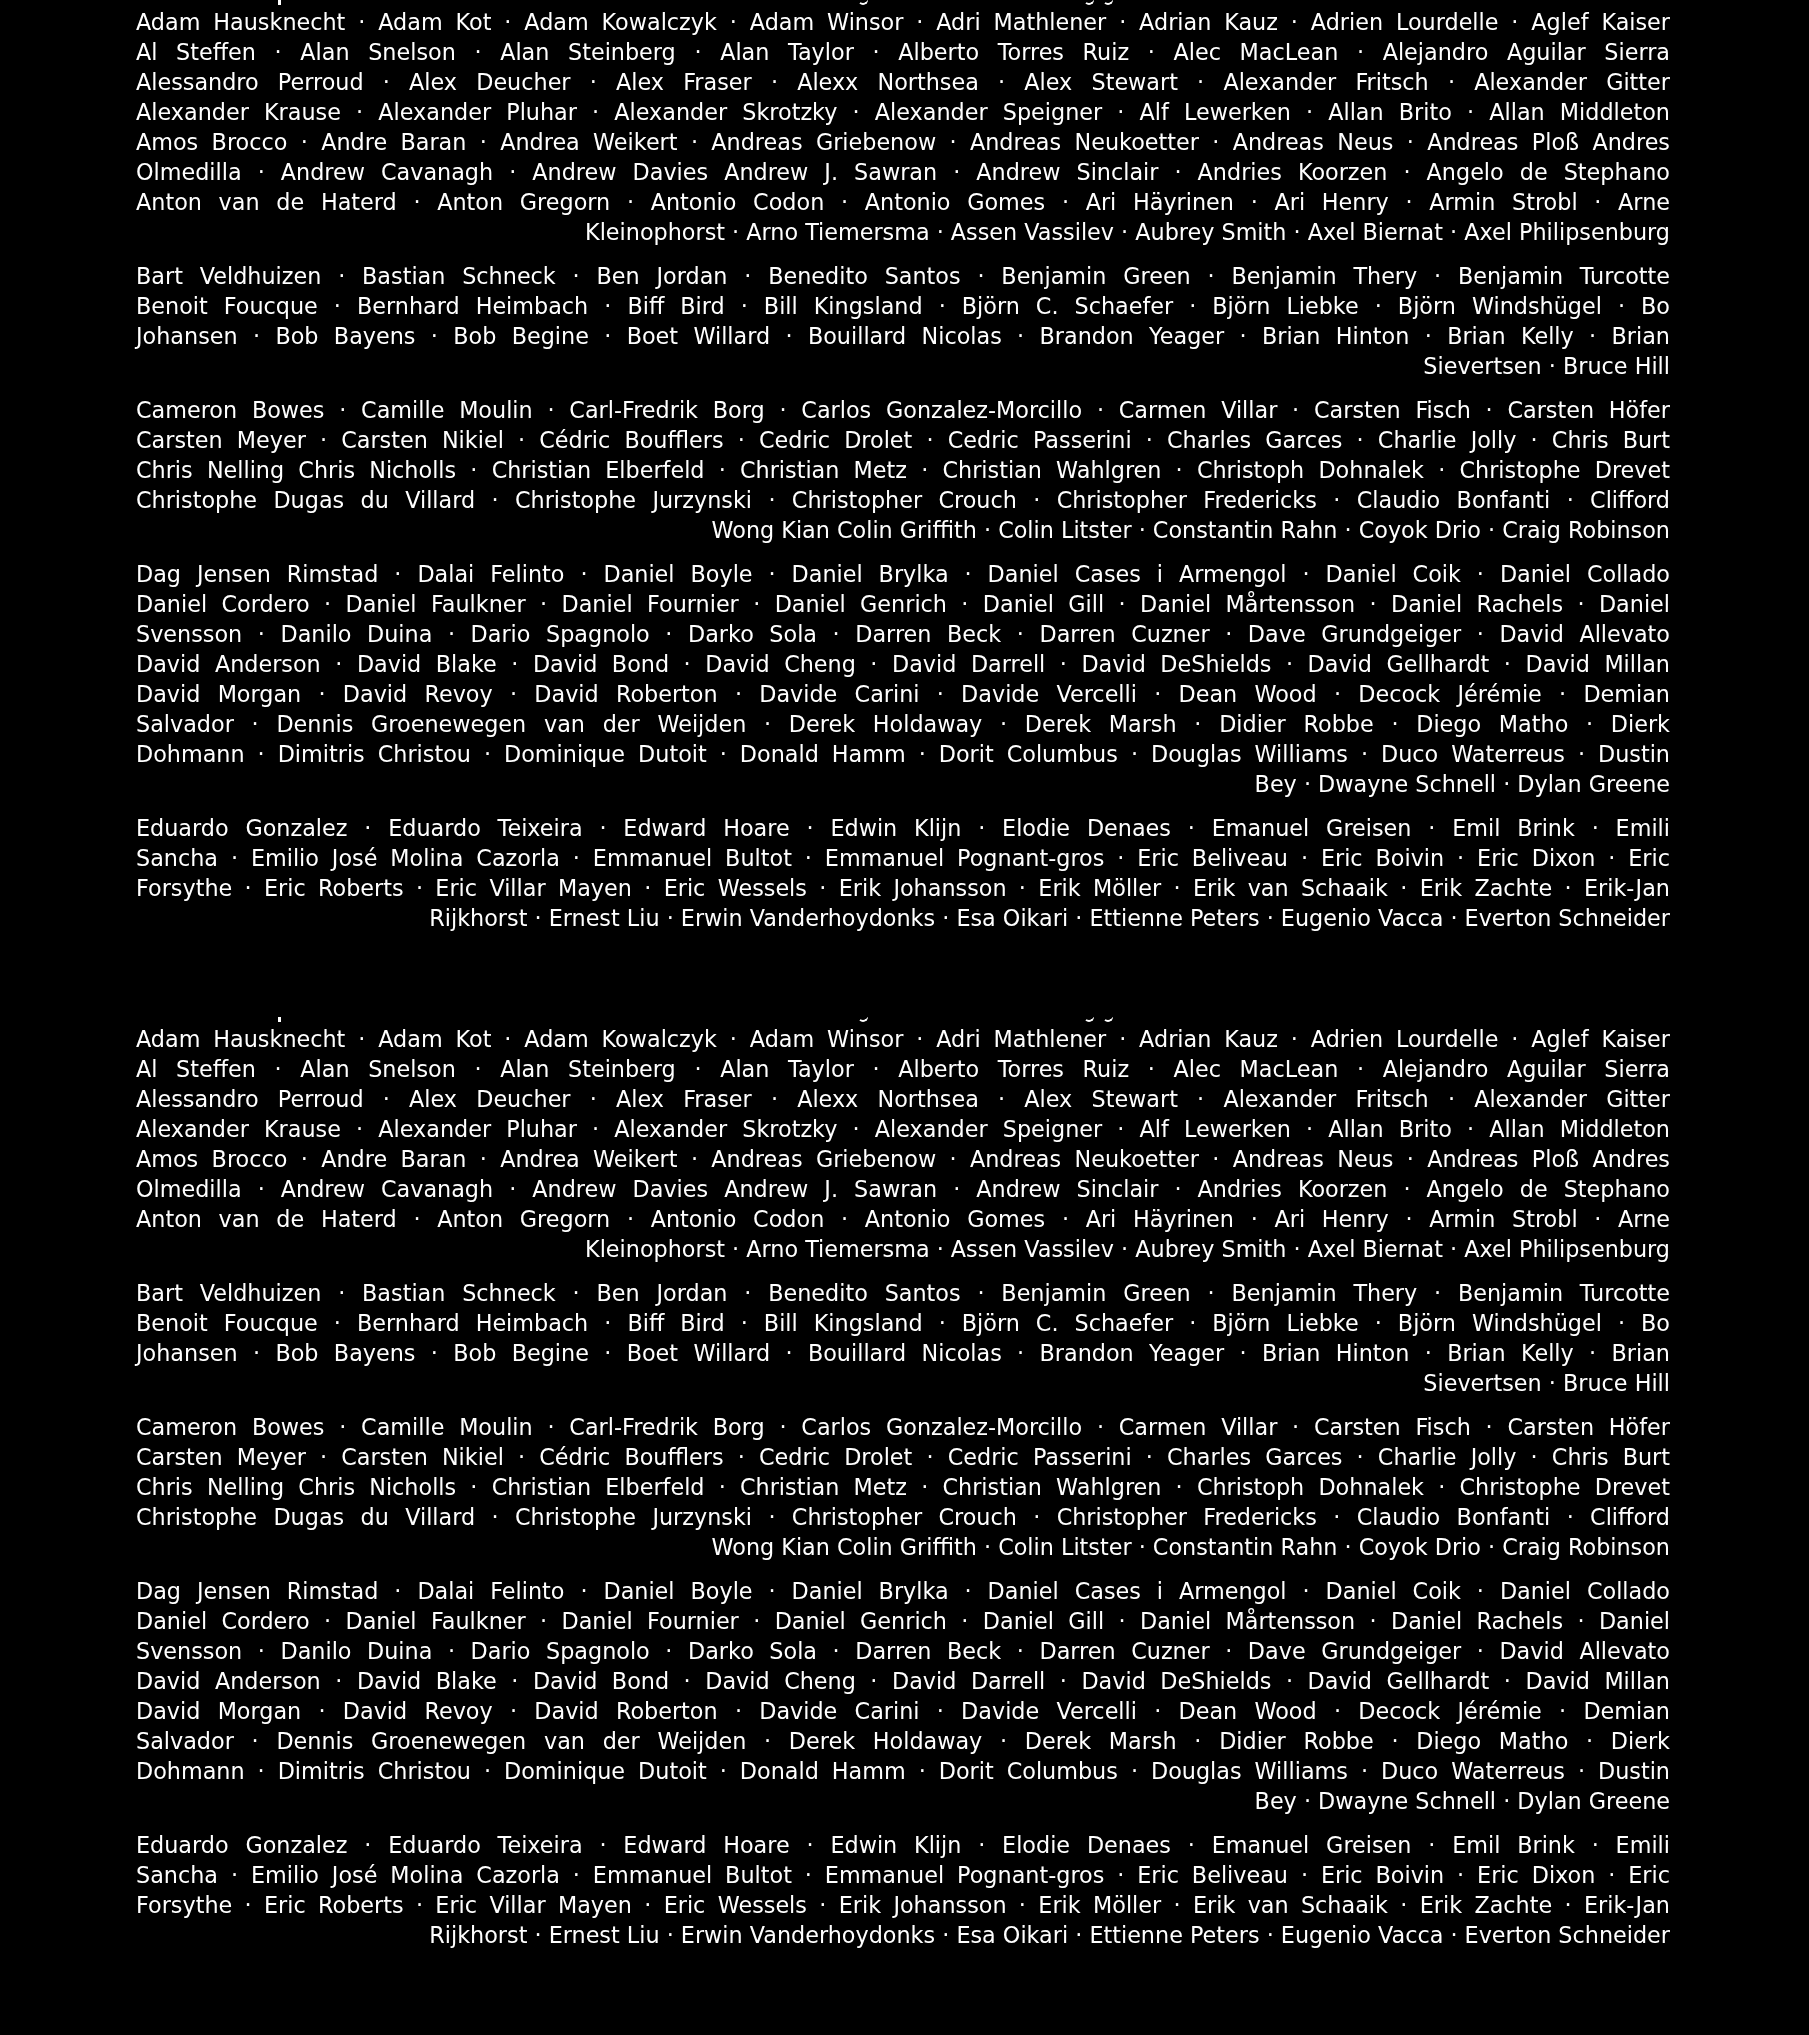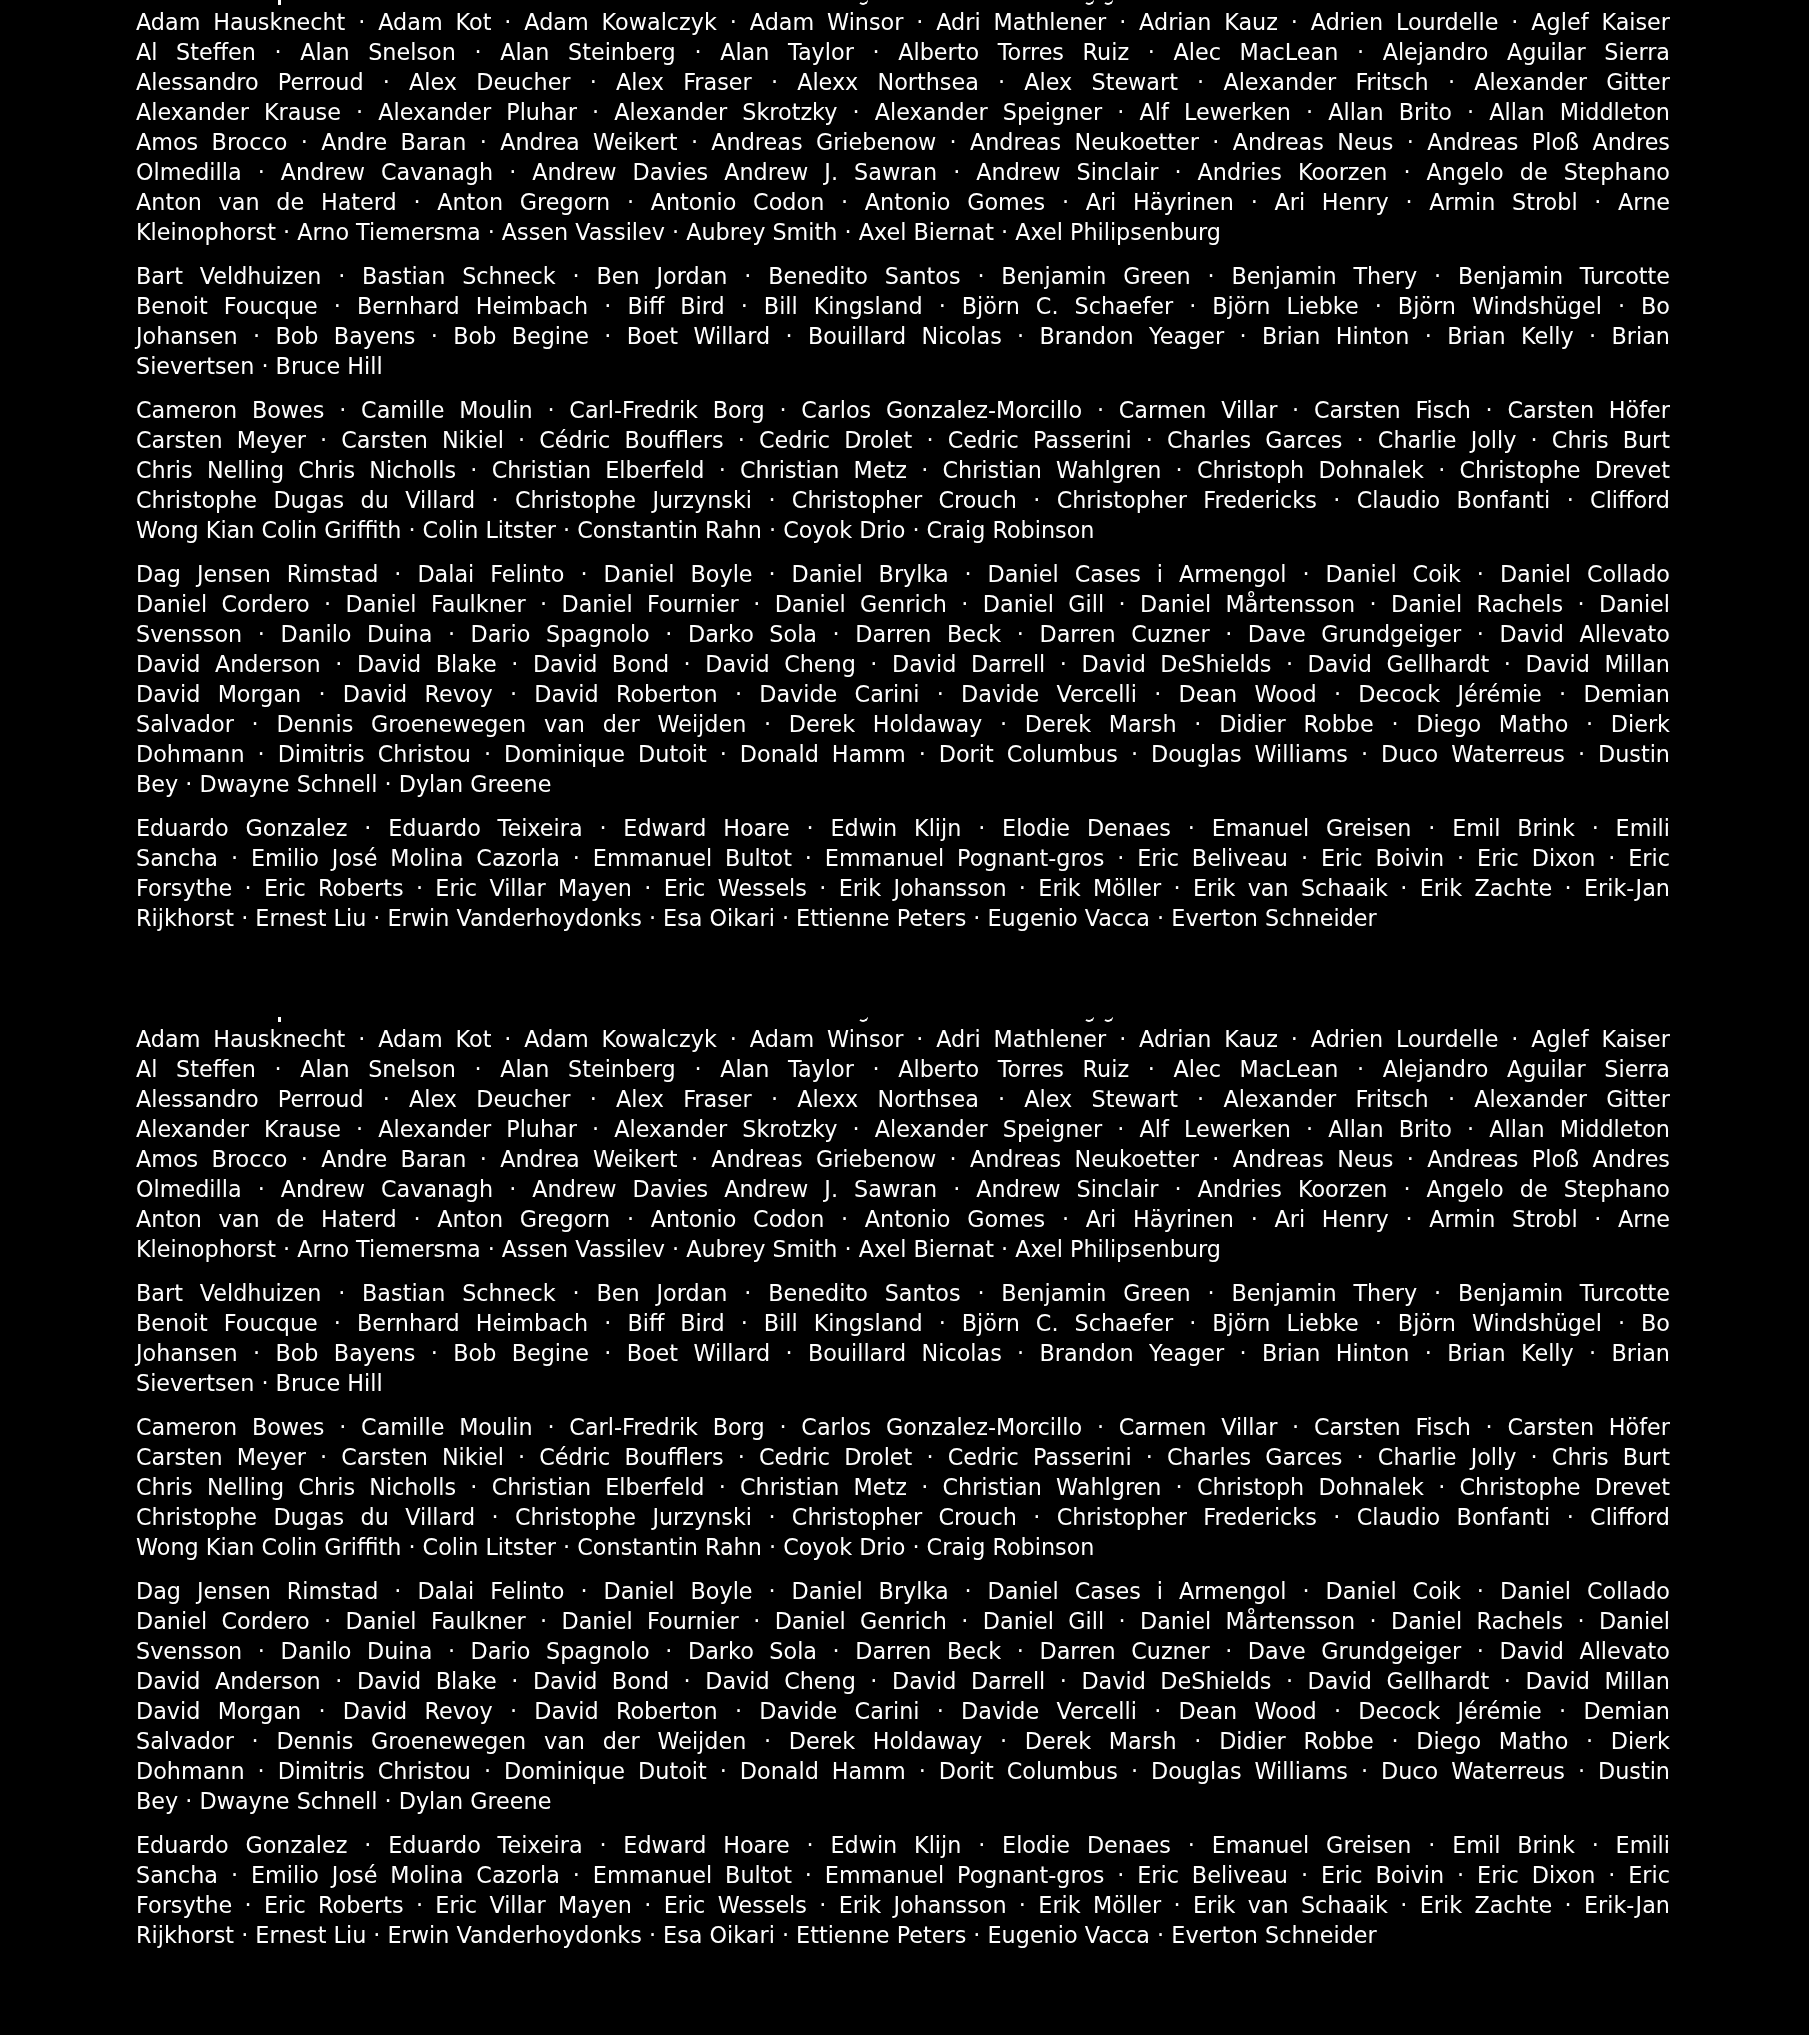--- a/index.html
+++ b/index.html
@@ -36,21 +36,21 @@
 
   .group { margin: 0; }
   .group + .group { margin-top: 14px; }
 
   .line {
     text-align: justify;
     text-align-last: justify;
     white-space: nowrap;
   }
   .line.last {
-    text-align: left;
+    text-align: right;
     text-align-last: auto;
   }
 
   
   .fragments {
     position: absolute;
     top: -6.8px;
     left: 0;
     width: 100%;
     height: 5.9px;

